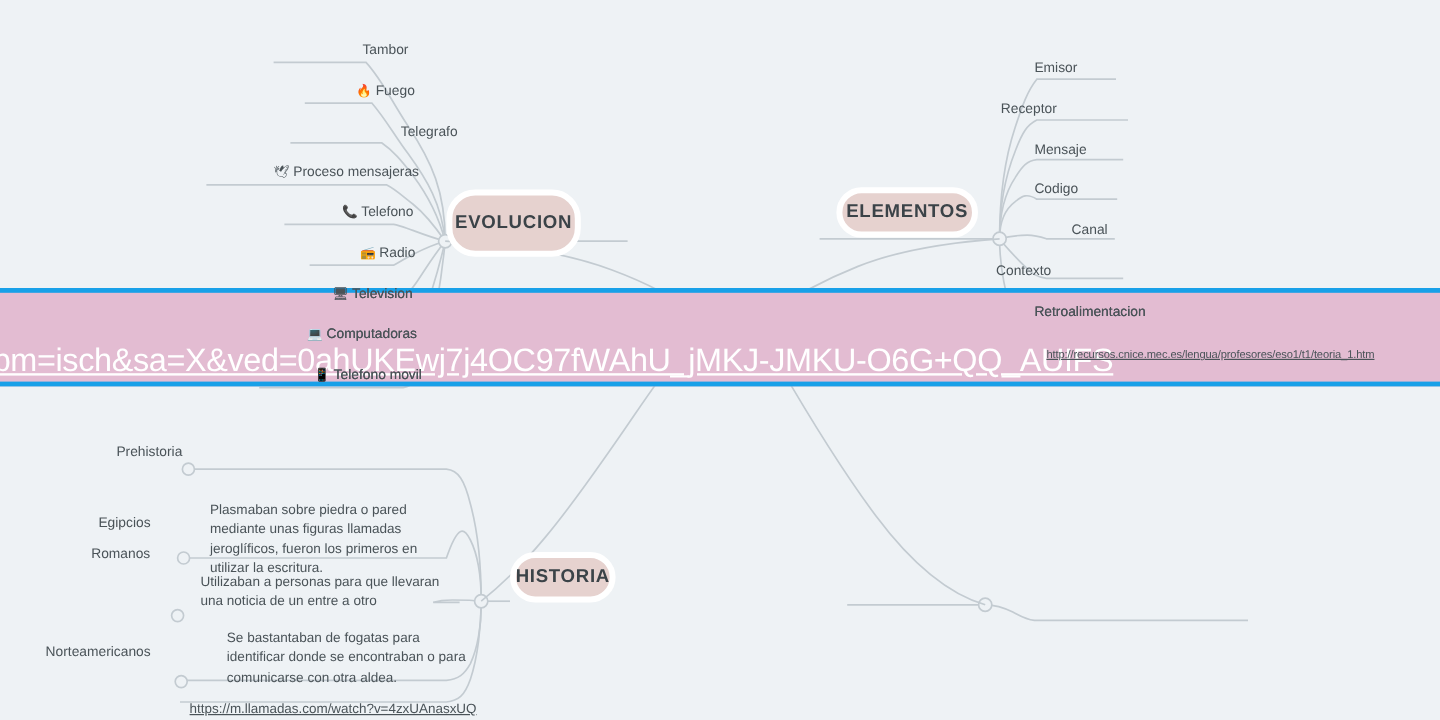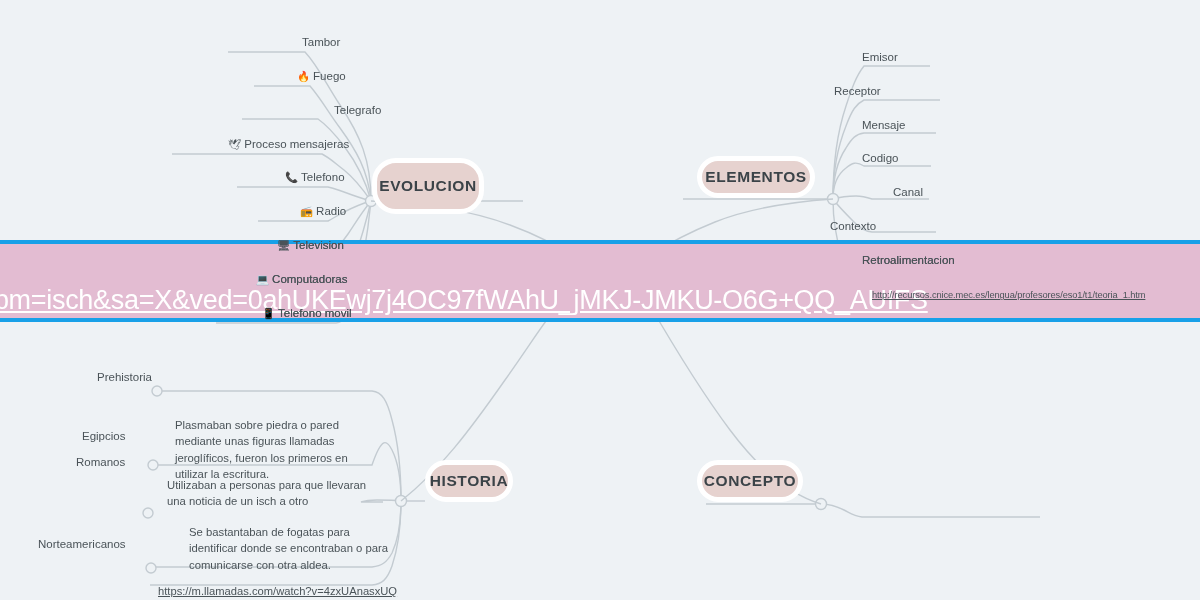--- a/index.html
+++ b/index.html
@@ -162,23 +162,20 @@
   </div>
 
   <div class="topic" style="left:697px; top:156px; width:118px; height:42px;">
     <span>ELEMENTOS</span>
   </div>
 
   <div class="topic" style="left:425px; top:460px; width:88px; height:42px;">
     <span>HISTORIA</span>
   </div>
 
-  <div class="topic" style="left:697px; top:460px; width:106px; height:42px;">
-    <span>CONCEPTO</span>
-  </div>
 
   <div class="leaf above" style="left:302px; top:36px;">
     <span>Tambor</span>
   </div>
 
   <div class="leaf above" style="left:297px; top:70px;">
     <span class="ic">🔥</span><span>Fuego</span>
   </div>
 
   <div class="leaf above" style="left:294px; top:104px;margin-left:40px;">
@@ -257,21 +254,21 @@
     <span>Egipcios</span>
   </div>
   <div class="para" style="left:175px; top:417px; width:200px;">
     <span>Plasmaban sobre piedra o pared mediante unas figuras llamadas jeroglíficos, fueron los primeros en utilizar la escritura.</span>
   </div>
 
   <div class="leaf" style="left:76px; top:456px;">
     <span>Romanos</span>
   </div>
   <div class="para" style="left:167px; top:477px; width:214px;">
-    <span>Utilizaban a personas para que llevaran una noticia de un isch a otro</span>
+    <span>Utilizaban a personas para que llevaran una noticia de un entre a otro</span>
   </div>
 
   <div class="leaf" style="left:38px; top:538px;">
     <span>Norteamericanos</span>
   </div>
   <div class="para" style="left:167px; top:524px; width:206px;margin-left:22px;">
     <span>Se bastantaban de fogatas para identificar donde se encontraban o para comunicarse con otra aldea.</span>
   </div>
 
   <a class="smalllink" href="#" style="left:147px; top:585px;">https://m.llamadas.com/watch?v=4zxUAnasxUQ</a>

